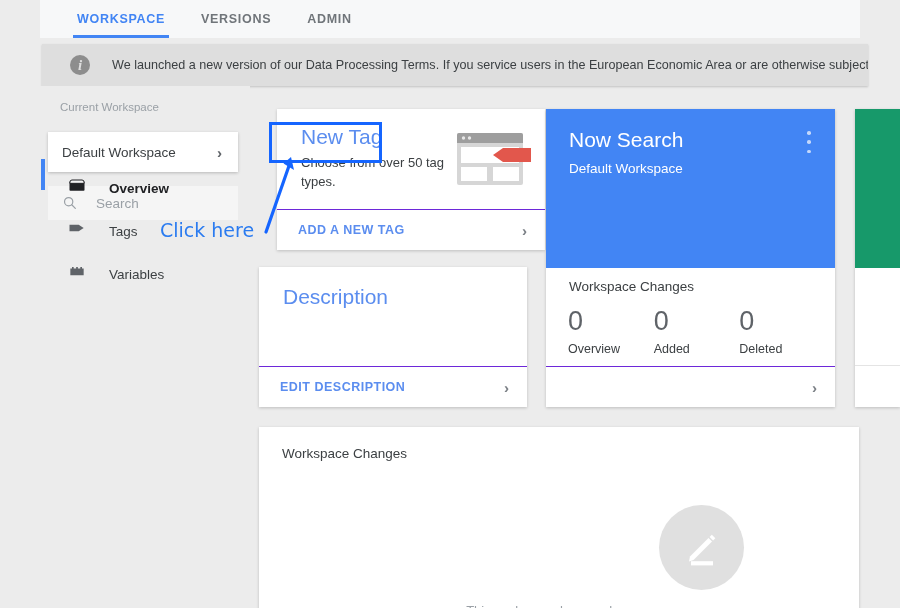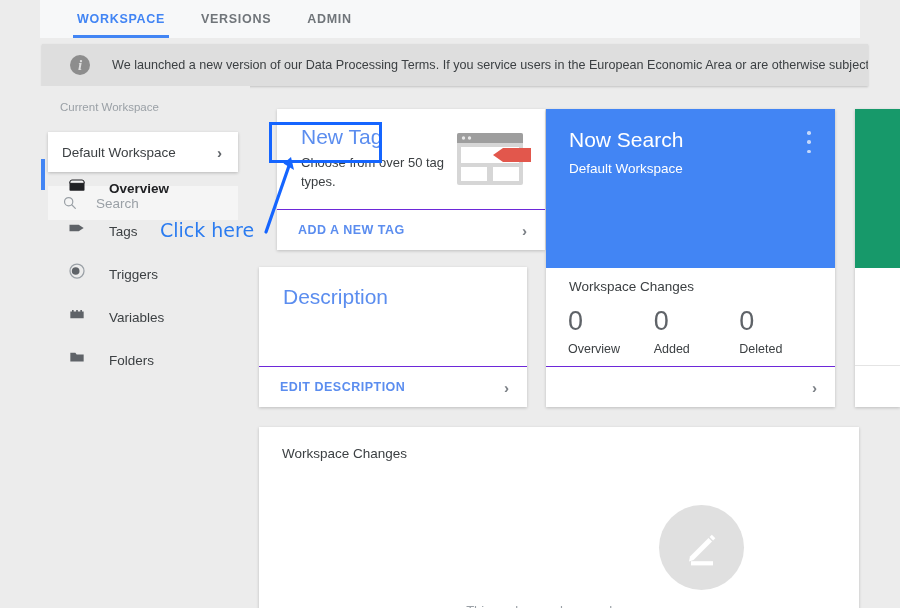--- a/index.html
+++ b/index.html
@@ -267,42 +267,24 @@
       <span class="nav-ic">
         <svg viewBox="0 0 24 24" width="20" height="20">
           <path d="M3 8 H14 L20 12 L14 16 H3 Z" fill="#5f6368"></path>
         </svg>
       </span>
       <span class="nav-label">Tags</span>
     </div>
     <div class="navitem">
       <span class="nav-ic">
         <svg viewBox="0 0 24 24" width="20" height="20">
-          <circle cx="12" cy="12" r="8.4" fill="none" stroke="#9aa0a6" stroke-width="1.5"></circle>
-          <path d="M12 3.6 A8.4 8.4 0 0 1 12 20.4 A5.6 5.6 0 0 0 12 3.6 Z" fill="#5f6368"></path>
-          <circle cx="10.4" cy="12" r="4.6" fill="#5f6368"></circle>
-        </svg>
-      </span>
-      <span class="nav-label">Triggers</span>
-    </div>
-    <div class="navitem">
-      <span class="nav-ic">
-        <svg viewBox="0 0 24 24" width="20" height="20">
           <path d="M4 9 V17 H20 V9 H18 V7.2 H16 V9 H13 V7.2 H11 V9 H8 V7.2 H6 V9 Z" fill="#5f6368"></path>
         </svg>
       </span>
       <span class="nav-label">Variables</span>
-    </div>
-    <div class="navitem">
-      <span class="nav-ic">
-        <svg viewBox="0 0 24 24" width="20" height="20">
-          <path d="M4 7 H10 L11.6 9 H20 V17.5 H4 Z" fill="#5f6368"></path>
-        </svg>
-      </span>
-      <span class="nav-label">Folders</span>
     </div>
   </div>
 
   <div class="card card-newtag">
     <div class="newtag-text">
       <div class="card-title-blue">New Tag</div>
       <div class="card-sub" style="margin-top:4px;">Choose from over 50 tag types.</div>
     </div>
     <svg class="newtag-graphic" viewBox="0 0 78 58">
       <rect x="2" y="2" width="66" height="52" rx="2" fill="#d6d6d6"></rect>

